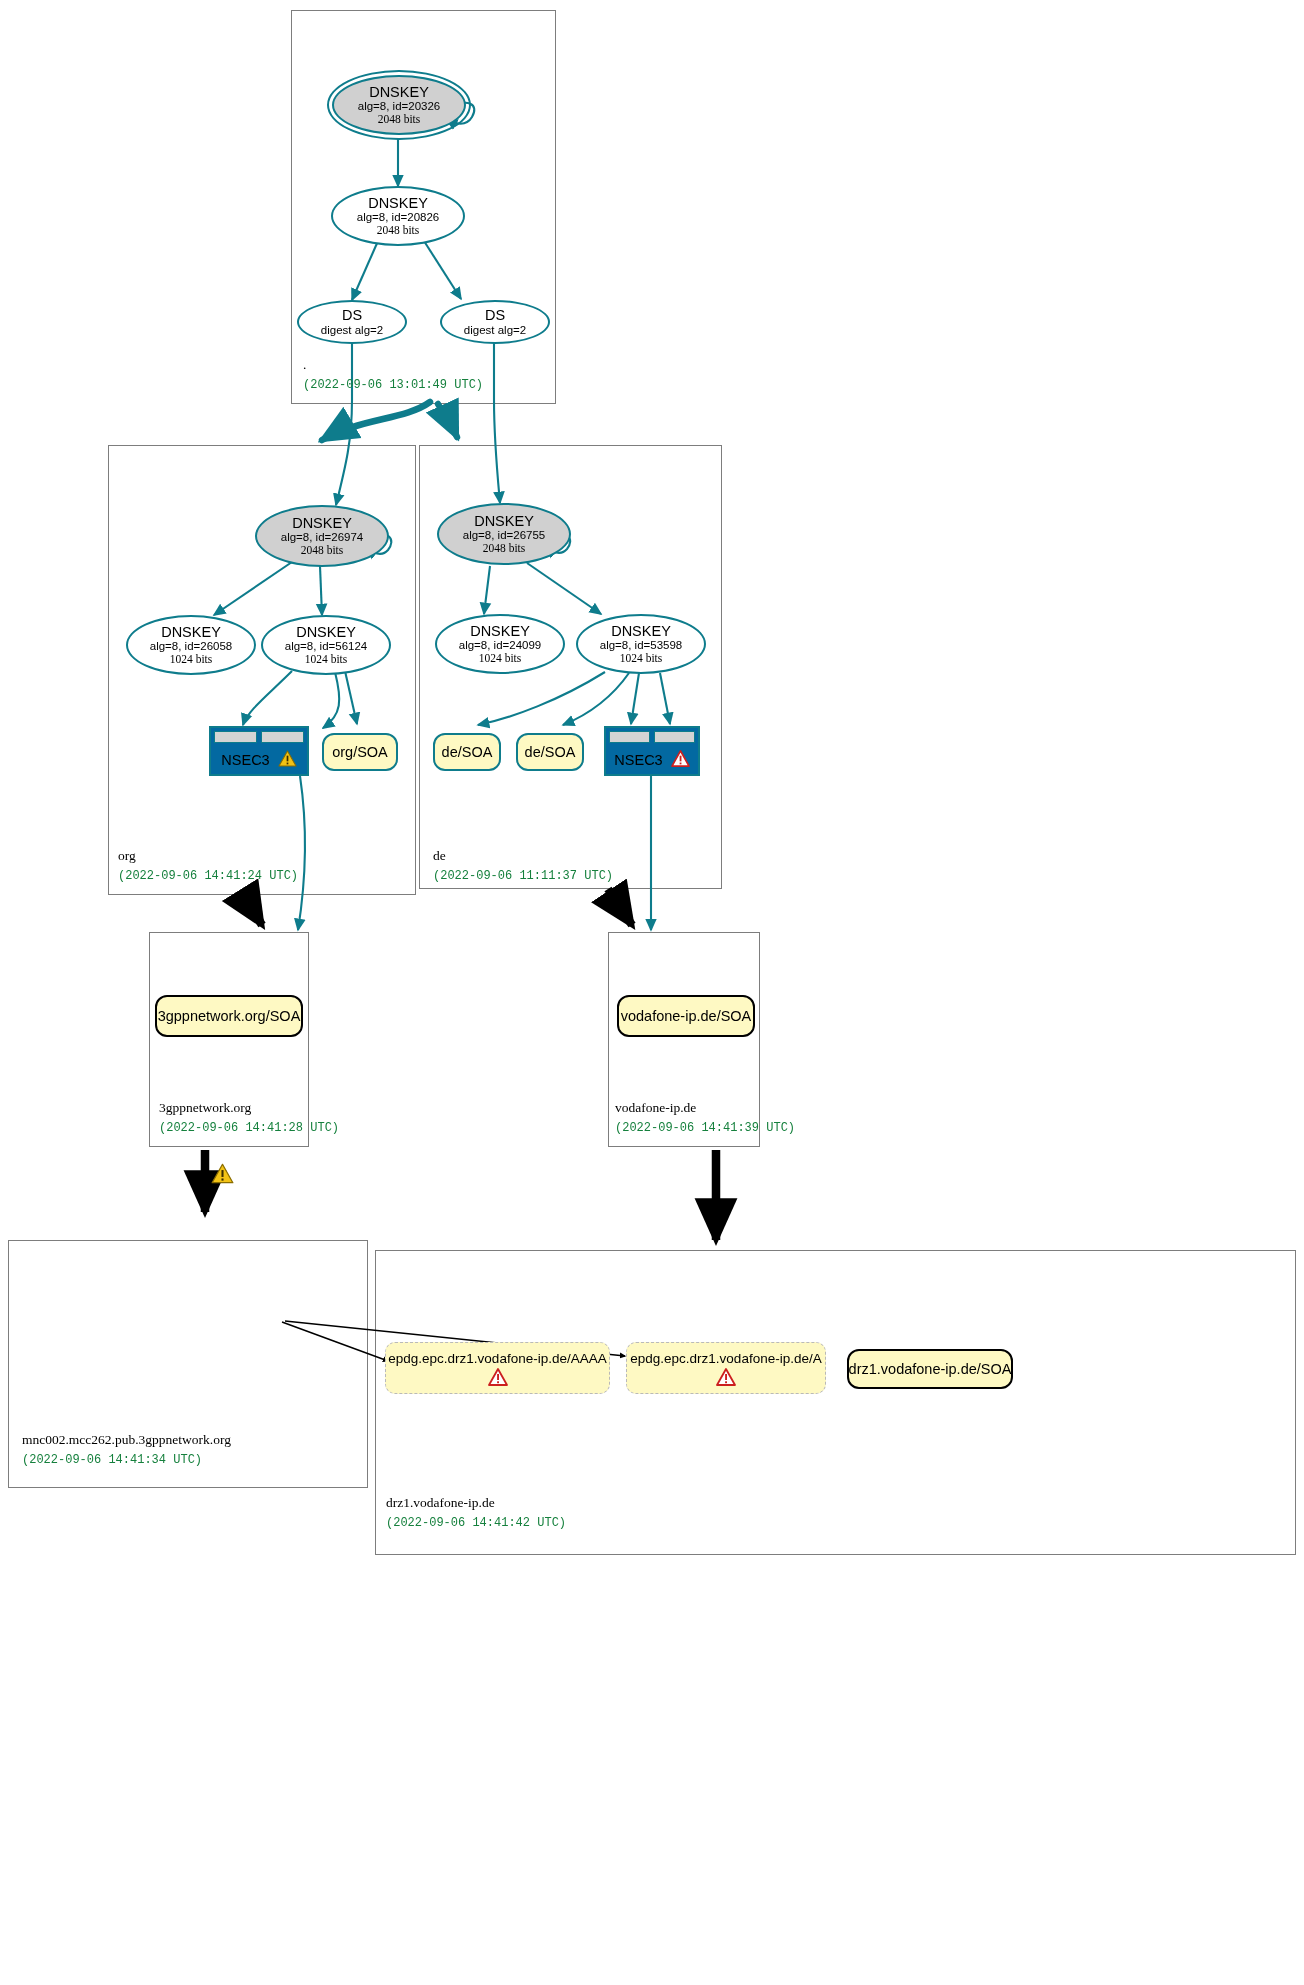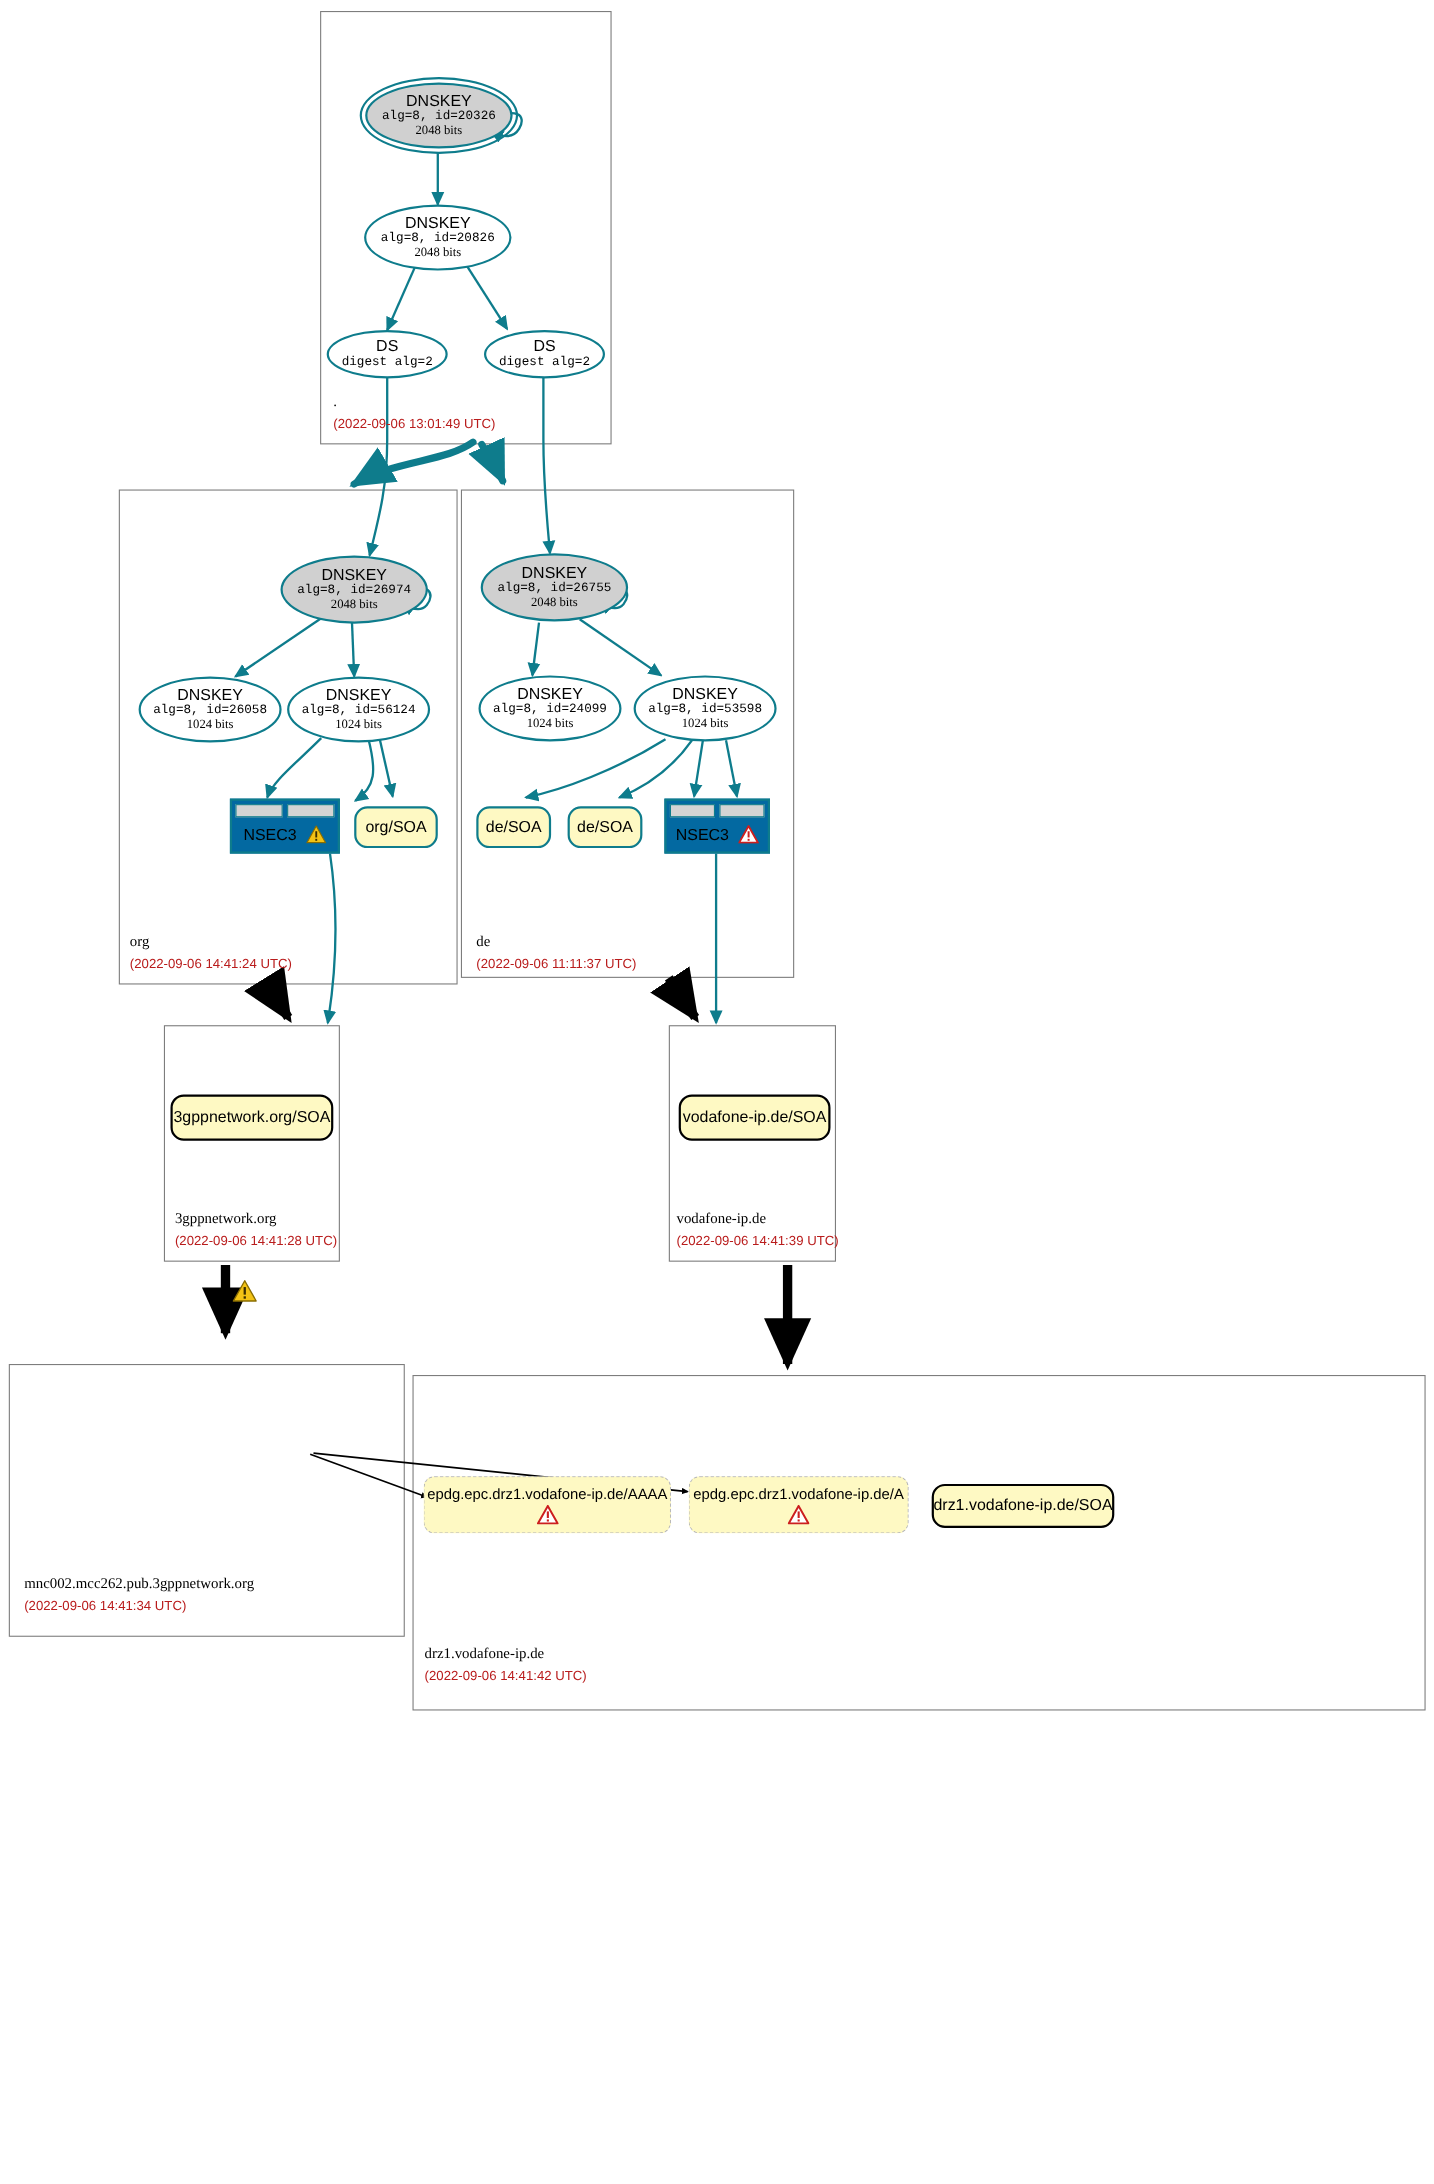--- a/index.html
+++ b/index.html
@@ -3,29 +3,29 @@
 <meta charset="utf-8">
 <style>
   html,body{margin:0;padding:0;background:#ffffff;}
   body{width:1304px;height:1985px;position:relative;
        font-family:"Liberation Sans",sans-serif;}
   .stage{position:absolute;left:0;top:0;width:1304px;height:1985px;}
   svg.wire{position:absolute;left:0;top:0;width:1304px;height:1985px;overflow:visible;}
 
   .zone{position:absolute;border:1.3px solid #7d7d7d;background:transparent;box-sizing:border-box;}
   .zone-label{position:absolute;font-family:"Liberation Serif",serif;font-size:13.5px;color:#000;white-space:nowrap;}
-  .zone-date{position:absolute;font-family:Liberation Sans, sans-serif;font-size:12px;color:#b91c1c;white-space:nowrap;}
+  .zone-date{position:absolute;font-family:Liberation Mono, monospace;font-size:12px;color:#15803d;white-space:nowrap;}
 
   
   .node-ell{position:absolute;box-sizing:border-box;border:2px solid #0e7c8c;border-radius:50%;
             background:#ffffff;display:flex;flex-direction:column;align-items:center;
             justify-content:center;text-align:center;line-height:1.08;}
   .node-ell.shaded{background:#d0d0d0;}
   .node-ell .t1{font-family:"Liberation Sans",sans-serif;font-size:14.5px;color:#000;}
-  .node-ell .t2{font-family:Liberation Mono, monospace;font-size:11.5px;color:#000;}
+  .node-ell .t2{font-family:Liberation Sans, sans-serif;font-size:11.5px;color:#000;}
   .node-ell .t3{font-family:"Liberation Serif",serif;font-size:11.5px;color:#000;}
   .ksk-ring{position:absolute;box-sizing:border-box;border:2px solid #0e7c8c;border-radius:50%;
             background:transparent;pointer-events:none;}
 
   
   .node-rr{position:absolute;box-sizing:border-box;border:2px solid #0e7c8c;border-radius:12px;
            background:#fef9c3;display:flex;align-items:center;justify-content:center;
            font-family:"Liberation Sans",sans-serif;font-size:14.5px;color:#000;white-space:nowrap;}
   .node-rr.black{border-color:#000;border-width:2.2px;}
   .node-rr.dashed{border:1.6px dashed #b9b9b9;border-radius:10px;flex-direction:column;gap:1px;padding-top:4px;}

